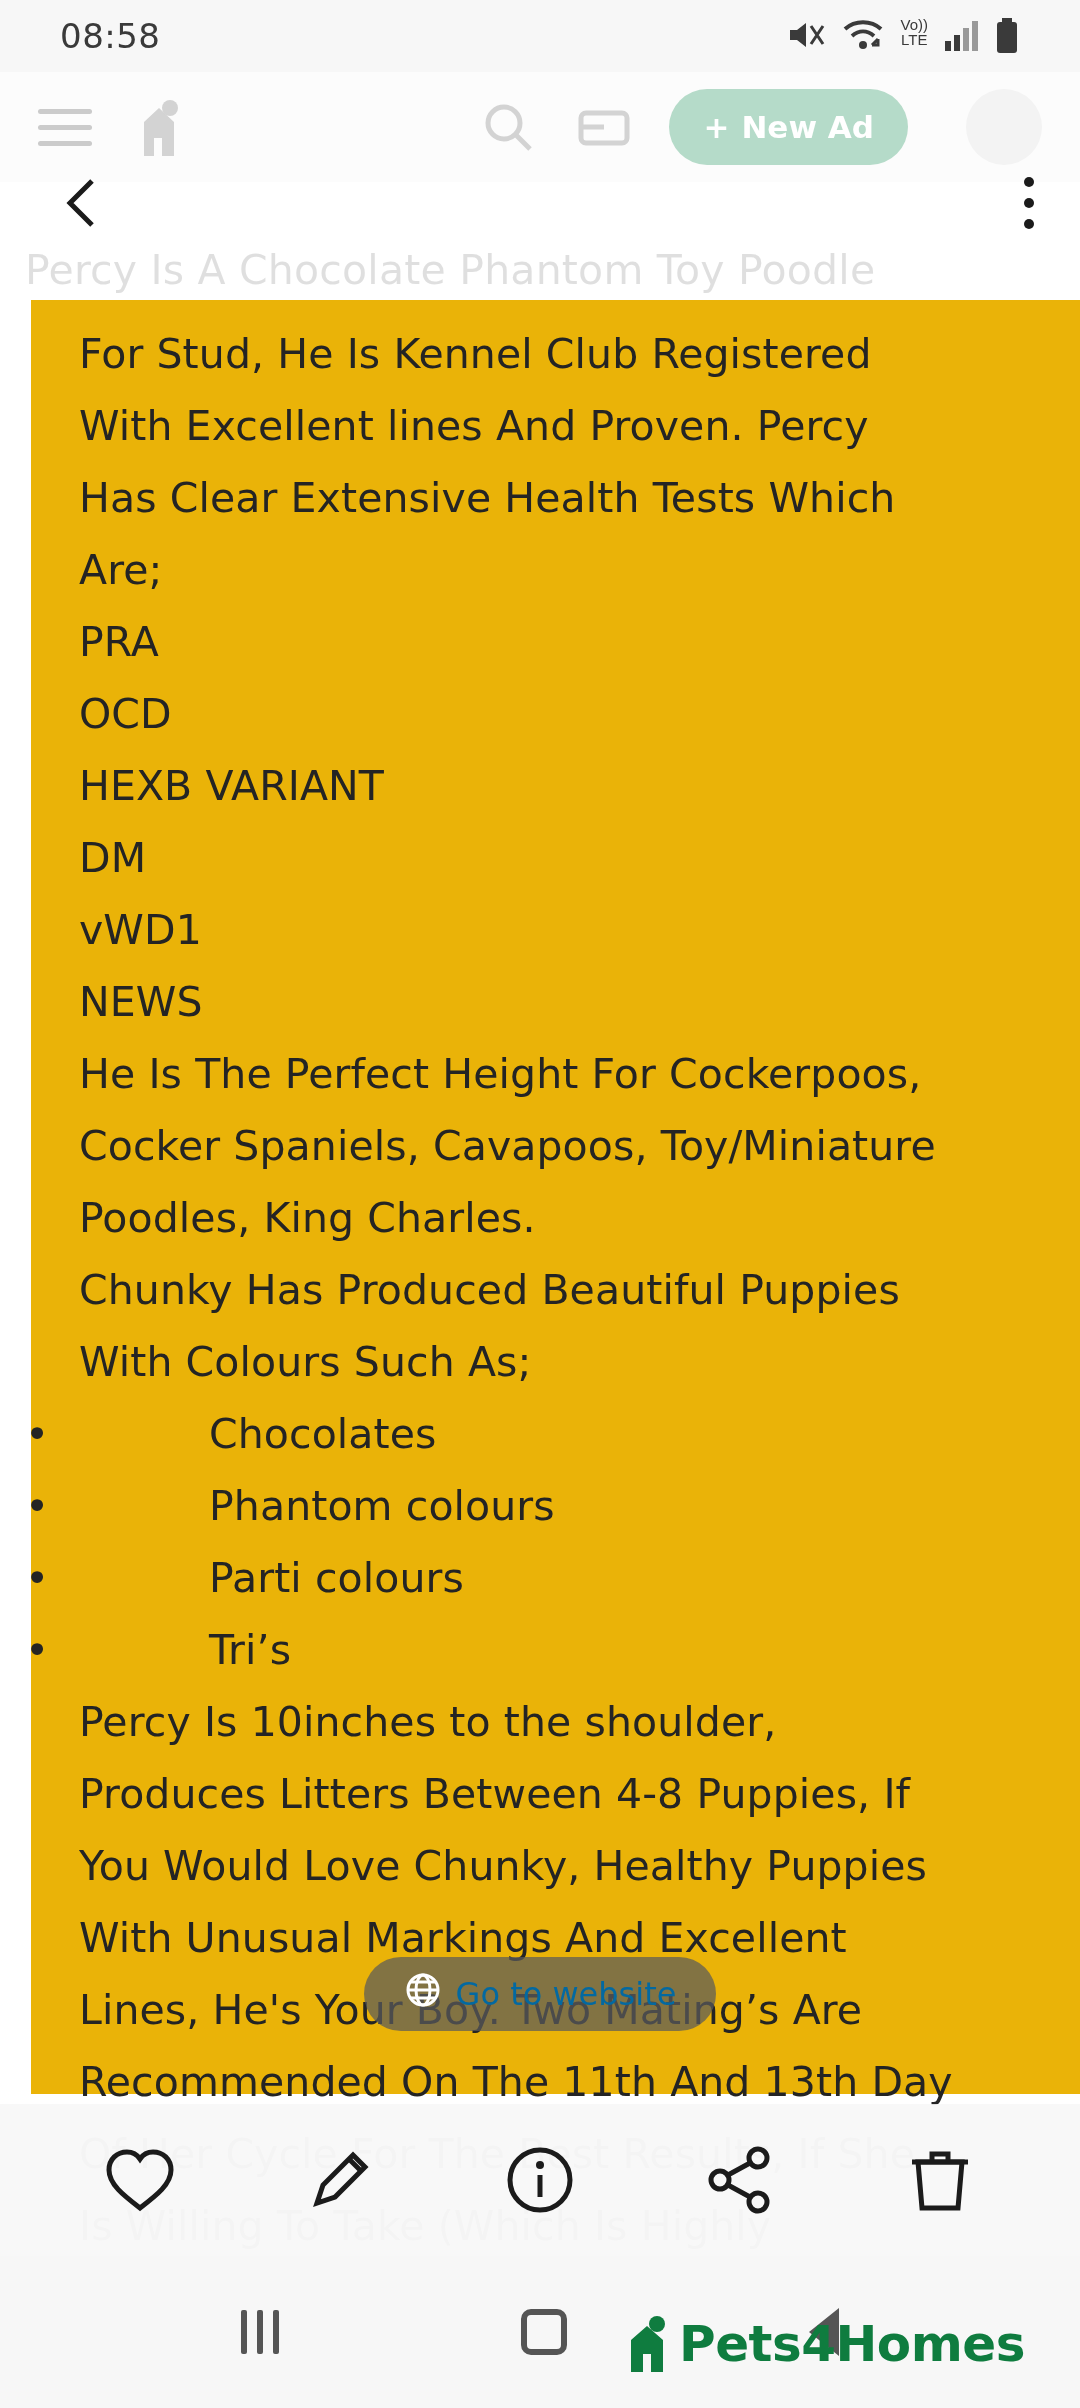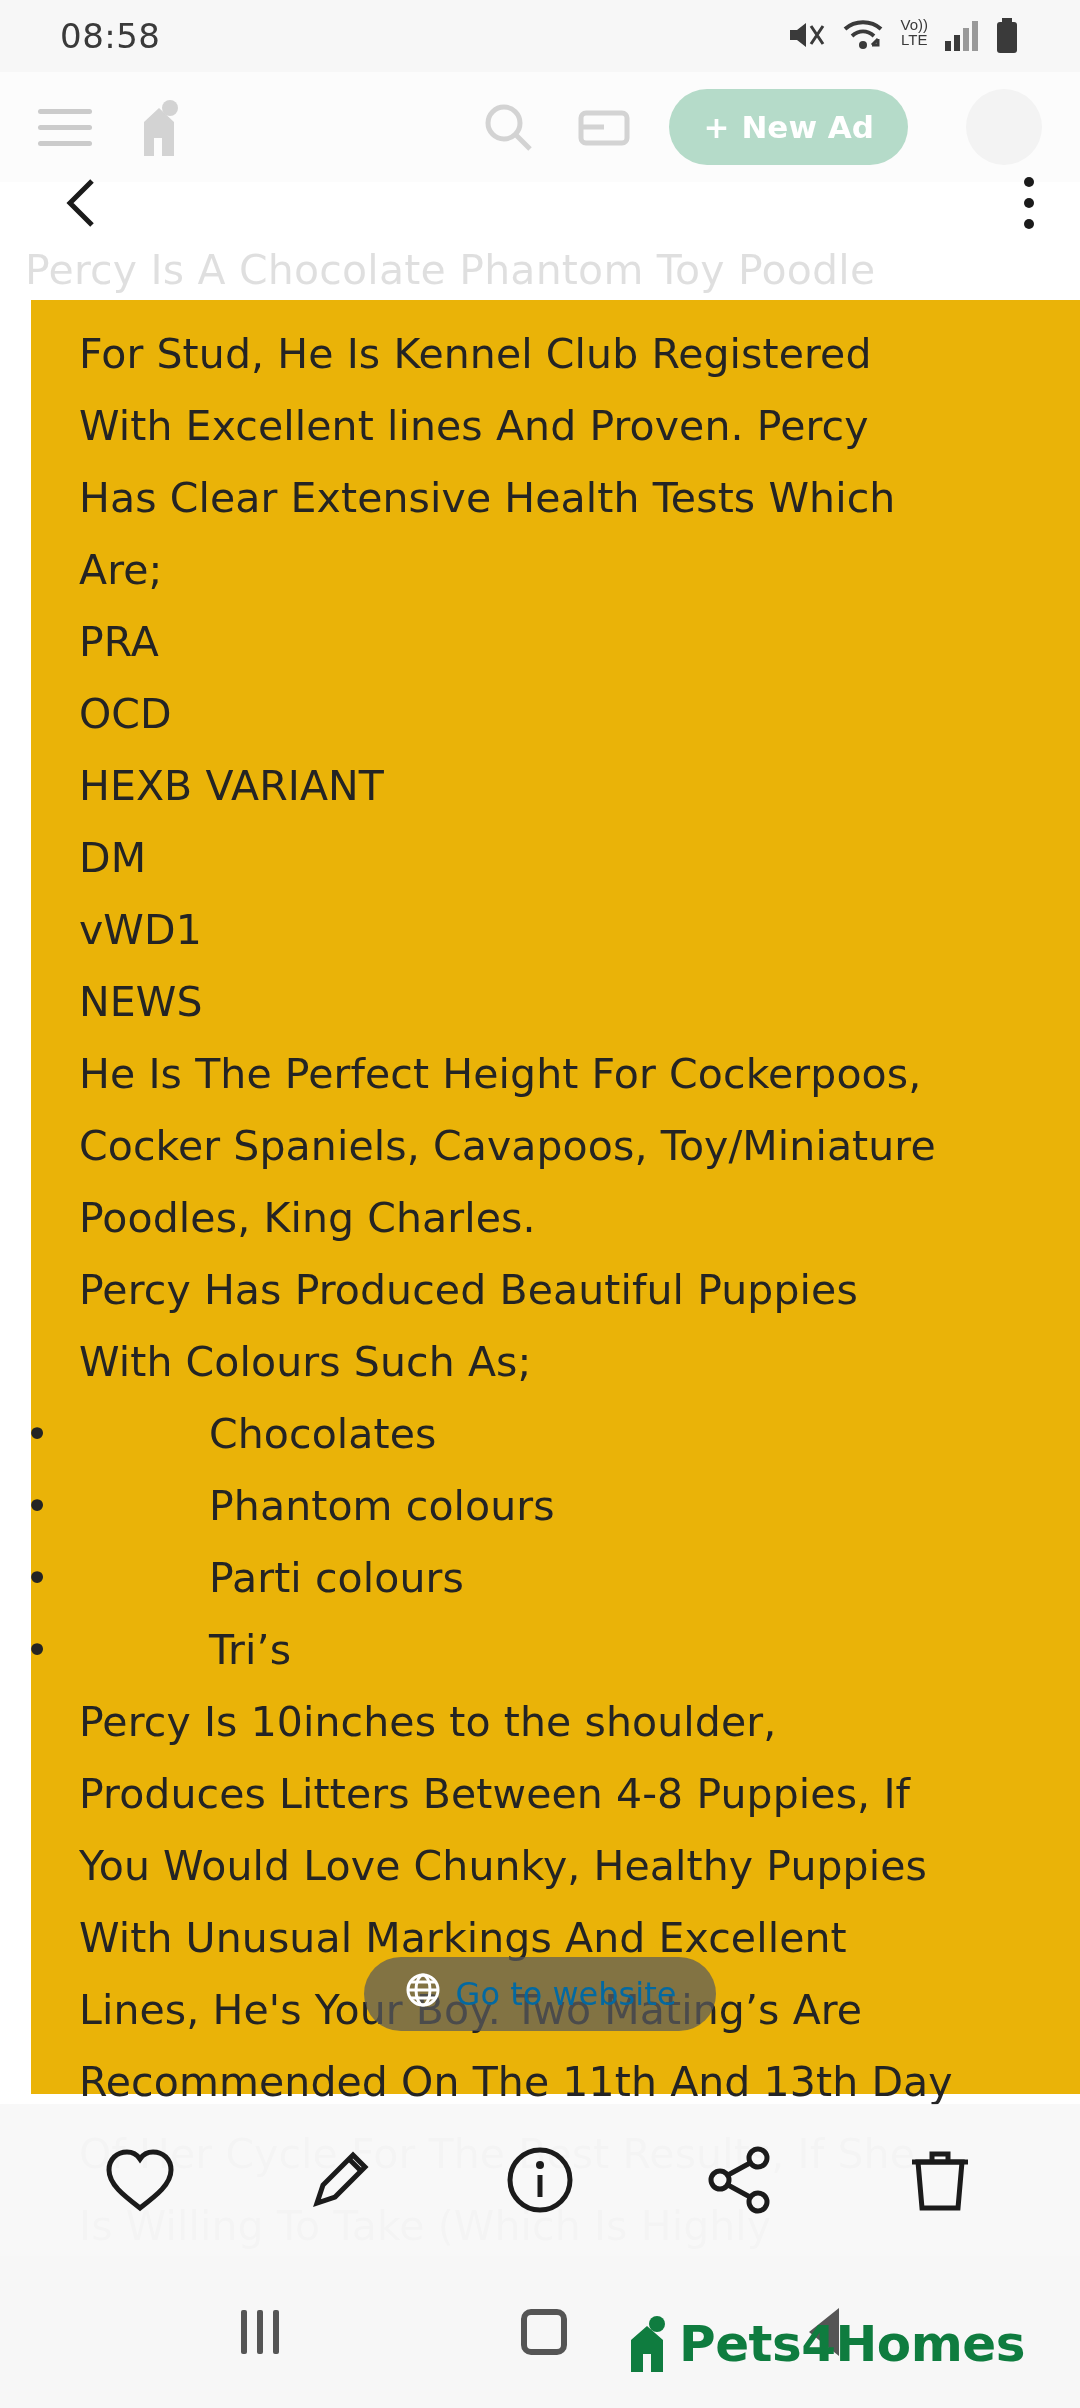--- a/index.html
+++ b/index.html
@@ -301,21 +301,21 @@
     <p>Are;</p>
     <p>PRA</p>
     <p>OCD</p>
     <p>HEXB VARIANT</p>
     <p>DM</p>
     <p>vWD1</p>
     <p>NEWS</p>
     <p>He Is The Perfect Height For Cockerpoos,</p>
     <p>Cocker Spaniels, Cavapoos, Toy/Miniature</p>
     <p>Poodles, King Charles.</p>
-    <p>Percy Has Produced Beautiful Puppies</p>
+    <p>Chunky Has Produced Beautiful Puppies</p>
     <p>With Colours Such As;</p>
 
     <p class="bullet">
       <span class="dot">•</span><span>Chocolates</span>
     </p>
     <p class="bullet">
       <span class="dot">•</span><span>Phantom colours</span>
     </p>
     <p class="bullet">
       <span class="dot">•</span><span>Parti colours</span>

